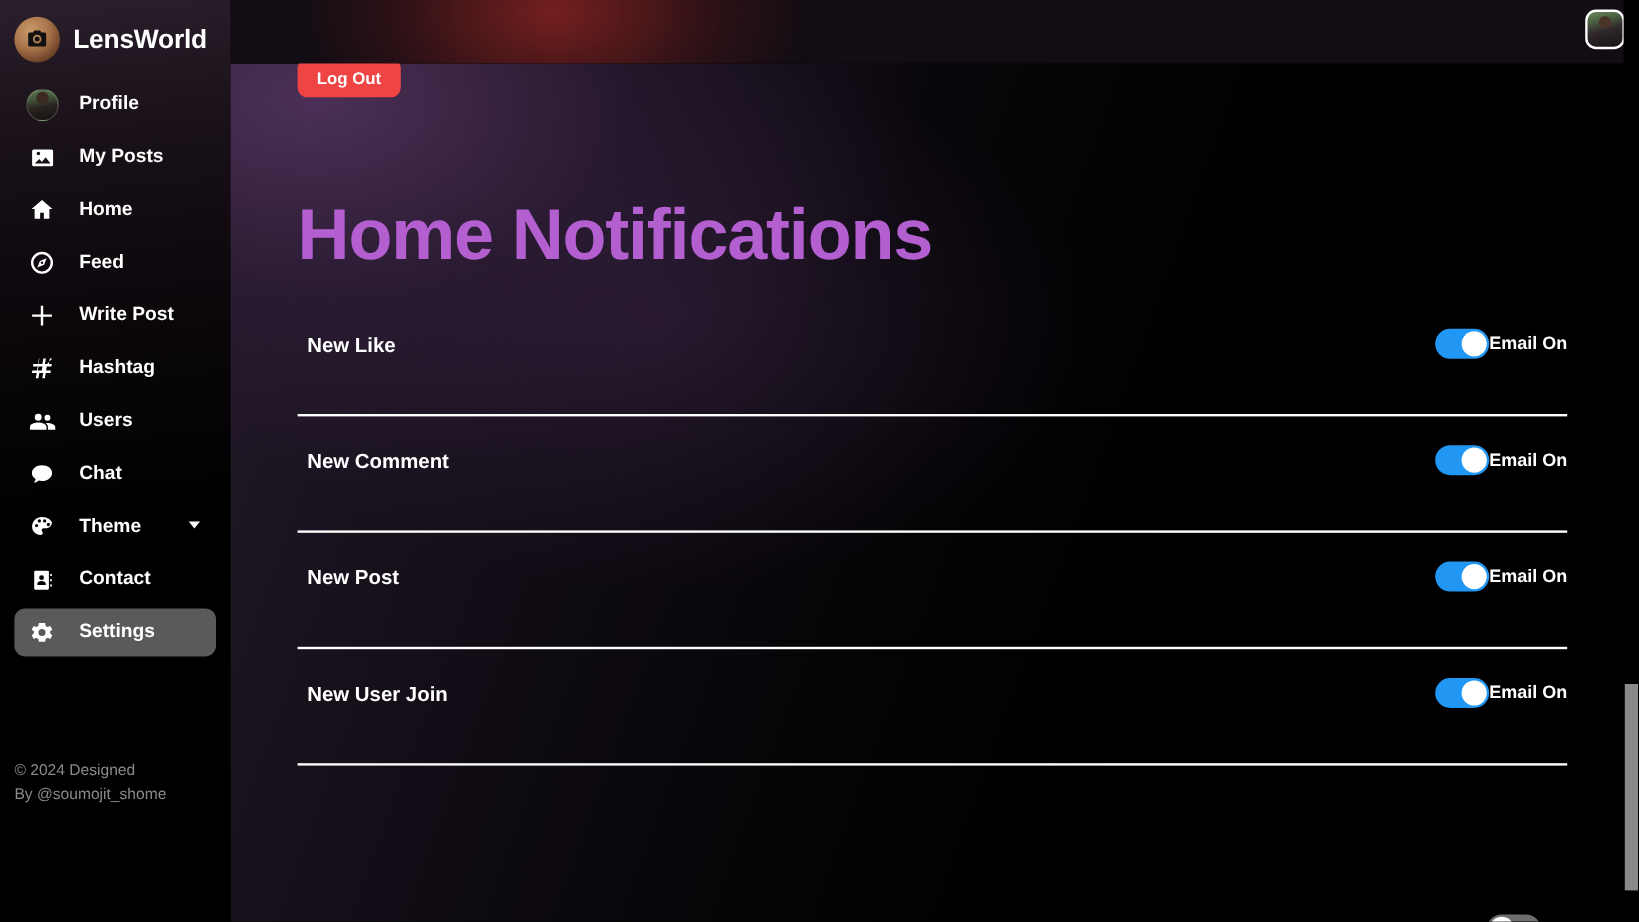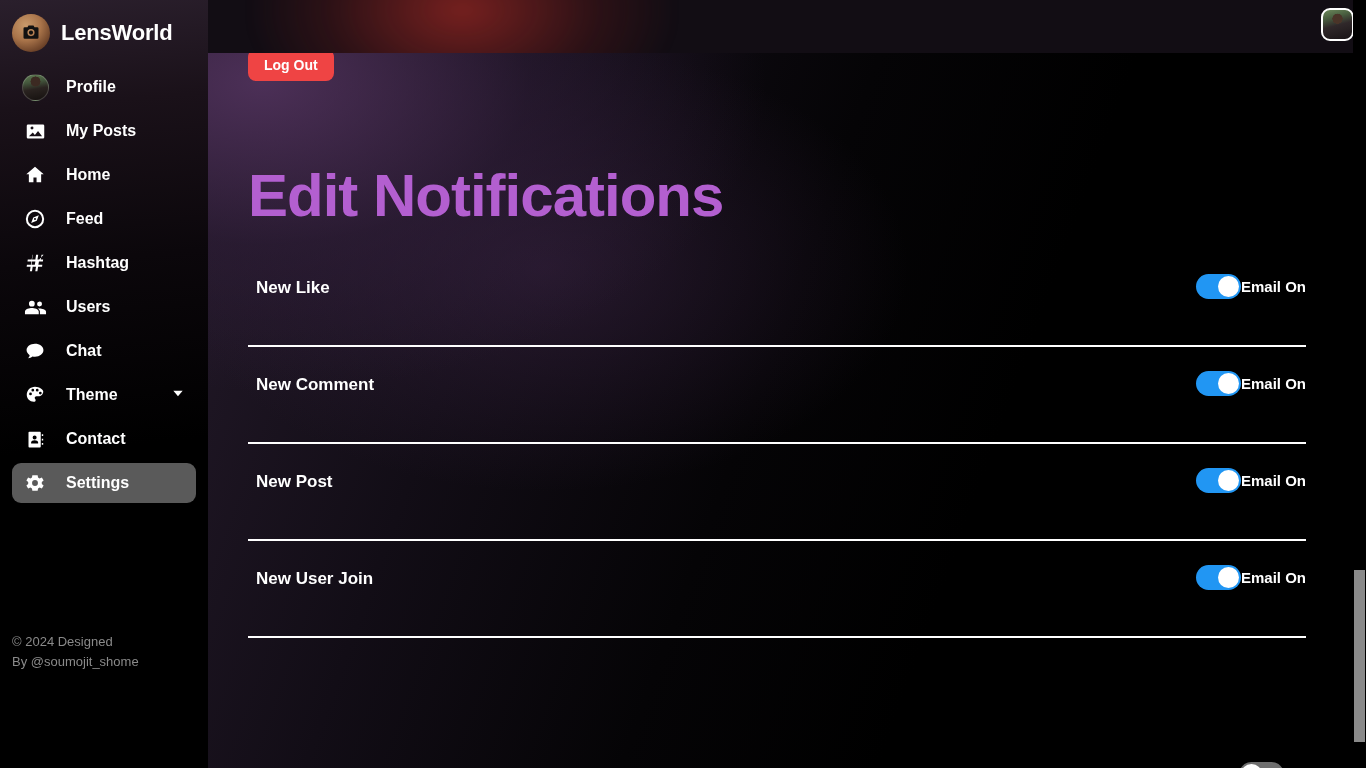--- a/index.html
+++ b/index.html
@@ -5,21 +5,21 @@
   * { margin:0; padding:0; box-sizing:border-box; }
   html,body { width:1366px; height:768px; overflow:hidden; background:#000; }
   body {
     font-family:"Liberation Sans", sans-serif;
     color:#fff;
     -webkit-font-smoothing:antialiased;
   }
 
   
   #sidebar{
-    position:absolute; left:0; top:0; width:208px; height:768px;
+    position:absolute; left:0; top:0; width:192px; height:768px;
     background:linear-gradient(175deg,#2a1f2c 0%,#1a1119 14%,#0b070b 34%,#000 58%,#000 100%);
     z-index:30;
     overflow:hidden;
   }
   #brand{
     display:flex; align-items:center; gap:11px;
     padding:9px 0 0 12px; height:57px;
   }
   .brand-logo{
     width:38px;height:38px;border-radius:50%;
@@ -187,20 +187,28 @@
 
     <div class="nav-item">
       <span class="ico">
         <svg width="22" height="22" viewBox="0 0 24 24" fill="#fff">
             <path d="M12 2a10 10 0 100 20 10 10 0 000-20zm0 2.2a7.8 7.8 0 110 15.6 7.8 7.8 0 010-15.6zm4.2 3.6l-6.1 2.5-2.3 6 6.1-2.5 2.3-6zm-4.2 3.1a1.1 1.1 0 110 2.2 1.1 1.1 0 010-2.2z"></path>
           </svg>
       </span>
       <span class="lbl">Feed</span>
     </div>
 
+    <div class="nav-item">
+      <span class="ico">
+        <svg width="22" height="22" viewBox="0 0 24 24" fill="#fff">
+            <path d="M10.9 3h2.2v7.9H21v2.2h-7.9V21h-2.2v-7.9H3v-2.2h7.9V3z"></path>
+          </svg>
+      </span>
+      <span class="lbl">Write Post</span>
+    </div>
 
     <div class="nav-item">
       <span class="ico">
         <svg width="22" height="22" viewBox="0 0 24 24" fill="#fff">
             <path d="M9.2 3l-.8 5.1H4.1l-.3 2.2h4.3l-.6 3.6H3.2l-.3 2.2h4.3L6.4 21h2.3l.8-4.9h3.6L12.3 21h2.3l.8-4.9h4.3l.3-2.2h-4.3l.6-3.6h4.3l.3-2.2h-4.3L21.4 3h-2.3l-.8 5.1h-3.6L15.5 3h-2.3l-.8 5.1H8.8L9.6 3H9.2zm-.4 7.3h3.6l-.6 3.6H8.2l.6-3.6z"></path>
           </svg>
       </span>
       <span class="lbl">Hashtag</span>
     </div>
 
@@ -265,21 +273,21 @@
 
 <div id="topbar">
   <div class="glow"></div>
 </div>
 <div id="header-avatar"></div>
 
 <div id="content">
 
   <button id="logout-btn">Log Out</button>
 
-  <div id="page-title">Edit Notifications</div>
+  <div id="page-title">Home Notifications</div>
 
   <div class="rows">
 
     <div class="row">
       <div class="row-label">New Like</div>
       <div class="ctrl">
         <div class="switch">
             <span class="knob"></span>
           </div>
         <span class="ctrl-text">Email On</span>

